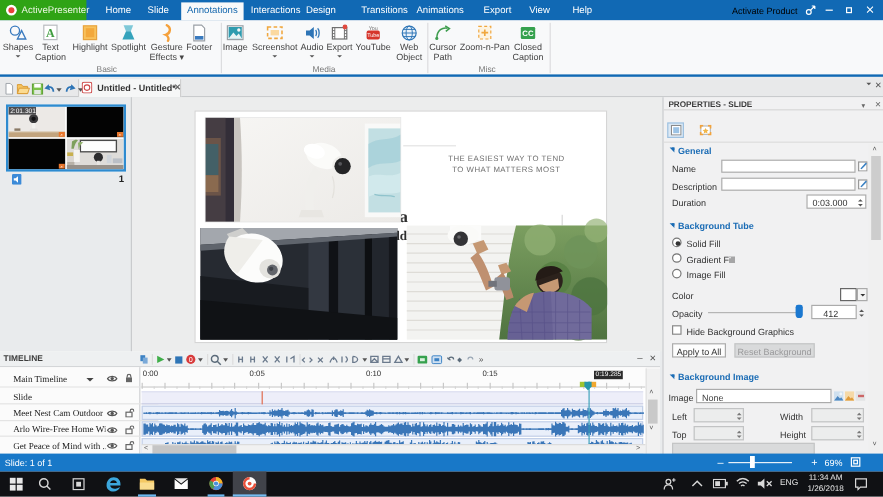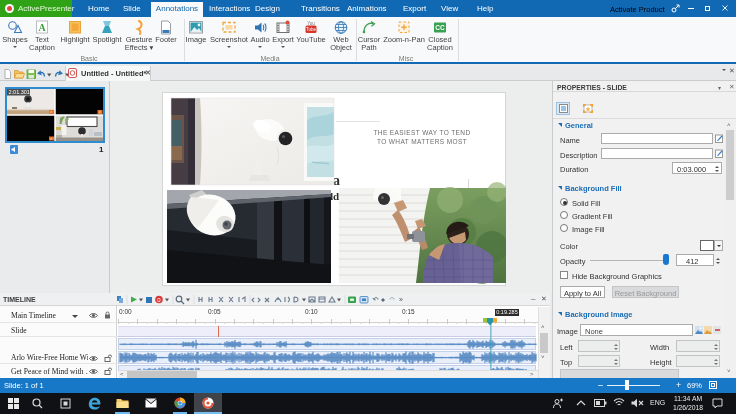--- a/index.html
+++ b/index.html
@@ -427,21 +427,21 @@
       <path d="M2 6.5 L6.5 1.5 L7.5 2.5 L3 7 Z" fill="#3b82c4"></path>
     </svg>
   <div class="abs" style="left:7px;top:84px">Duration</div>
   <div class="inp" style="left:119px;top:81px;width:50px;height:12px;font-size:7.5px;padding:2px 0 0 4px">0:03.000</div>
   <div class="spin" style="left:160px;top:81px">
       <b style="top:2px;border-bottom-color:#555"></b>
       <b style="top:8px;border-top-color:#555"></b>
     </div>
 
   <div class="abs tri" style="left:5px;top:105px;border-top-color:#1b6cb5;border-right-color:#1b6cb5;border-width:2.6px"></div>
-  <div class="sechead" style="left:12px;top:103px">Background Fill</div>
+  <div class="sechead" style="left:12px;top:103px">Background Tube</div>
   <div class="radio" style="left:7px;top:117px">
       <i style="position:absolute;left:2px;top:2px;width:4px;height:4px;border-radius:50%;background:#333"></i>
     </div>
   <div class="abs" style="left:19px;top:118px">Solid Fill</div>
   <div class="radio" style="left:7px;top:130px"></div>
   <div class="abs" style="left:19px;top:131px">Gradient Fill</div>
   <div class="radio" style="left:7px;top:143px"></div>
   <div class="abs" style="left:19px;top:144px">Image Fill</div>
   <div class="abs" style="left:7px;top:161px">Color</div>
   <div class="abs" style="left:147px;top:159px;width:14px;height:11px;background:#fff;border:1px solid #666"></div>
@@ -564,20 +564,31 @@
         <circle cx="4.5" cy="3.5" r="1.4" fill="#555"></circle>
       </svg>
     <svg style="position:absolute;left:104px;top:4px" width="7" height="8" viewBox="0 0 7 8">
         <rect x="1" y="3.5" width="5" height="4" fill="#666"></rect>
         <path d="M2 3.5 V2.5 a1.5 1.5 0 0 1 3 0 V3.5" fill="none" stroke="#666"></path>
       </svg>
   </div>
   <div class="trow" style="top:30px;height:14px">
       <span style="position:absolute;left:11px;top:3px">Slide</span>
     </div>
+  <div class="trow" style="top:44px;height:13.5px">
+      <span style="position:absolute;left:11px;top:2.5px">Meet Nest Cam Outdoor</span>
+    <svg style="position:absolute;left:89px;top:4px" width="9" height="7" viewBox="0 0 9 7">
+        <path d="M.5 3.5 C2 1 7 1 8.5 3.5 C7 6 2 6 .5 3.5 Z" fill="none" stroke="#555"></path>
+        <circle cx="4.5" cy="3.5" r="1.4" fill="#555"></circle>
+      </svg>
+    <svg style="position:absolute;left:104px;top:3px" width="8" height="8" viewBox="0 0 8 8">
+        <rect x="1" y="3.5" width="5" height="4" fill="none" stroke="#666"></rect>
+        <path d="M4.5 3.5 V2.5 a1.5 1.5 0 0 1 3 0 V3.2" fill="none" stroke="#666"></path>
+      </svg>
+  </div>
   <div class="trow" style="top:57.5px;height:13.5px">
       <span style="position:absolute;left:11px;top:2.5px">Arlo Wire-Free Home WiF...</span>
     <svg style="position:absolute;left:89px;top:4px" width="9" height="7" viewBox="0 0 9 7">
         <path d="M.5 3.5 C2 1 7 1 8.5 3.5 C7 6 2 6 .5 3.5 Z" fill="none" stroke="#555"></path>
         <circle cx="4.5" cy="3.5" r="1.4" fill="#555"></circle>
       </svg>
     <svg style="position:absolute;left:104px;top:3px" width="8" height="8" viewBox="0 0 8 8">
         <rect x="1" y="3.5" width="5" height="4" fill="none" stroke="#666"></rect>
         <path d="M4.5 3.5 V2.5 a1.5 1.5 0 0 1 3 0 V3.2" fill="none" stroke="#666"></path>
       </svg>

